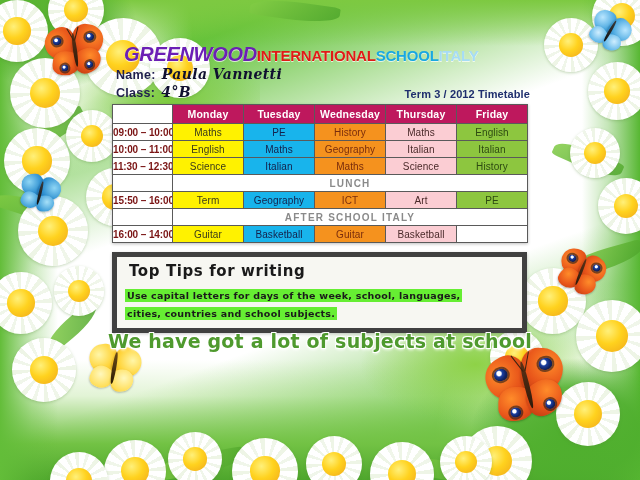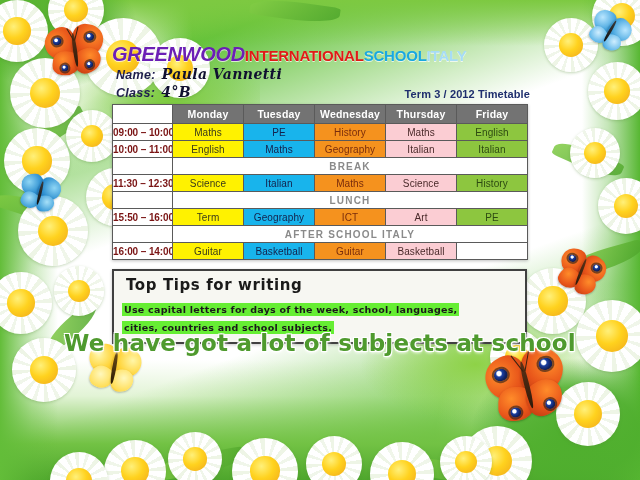--- a/index.html
+++ b/index.html
@@ -120,31 +120,31 @@
   
   .sheet {
     position: absolute;
     left: 112px; top: 44px; width: 420px;
   }
 
   
   .logo {
     font-size: 19px; font-weight: bold; font-style: italic;
     letter-spacing: -0.3px; white-space: nowrap;
-    line-height: 1.05; margin-left: 0;
+    line-height: 1.05; margin-left: 12px;
     text-shadow: 0 1px 0 rgba(255,255,255,.7);
   }
   .logo .gw   { color: #6b1fb5; font-size: 20px; }
   .logo .intl { color: #e01b16; font-size: 15px; font-style: normal; letter-spacing: -0.2px; }
   .logo .sch  { color: #19a8e0; font-size: 15px; font-style: normal; letter-spacing: -0.2px; }
   .logo .ita  { color: #a6dcf5; font-size: 15px; font-style: normal; letter-spacing: -0.2px; }
 
   .idrow { position: relative; margin-left: 4px; margin-top: 1px; }
   .idline { font-size: 12.5px; color: #1f1f4d; font-weight: 600; line-height: 1.25; }
-  .idline .lbl { letter-spacing: .3px; font-style: italic; }
+  .idline .lbl { letter-spacing: .3px; }
   .idline .hand {
     font-family: "DejaVu Serif", serif;
     font-style: italic; font-size: 14px; color: #101030;
     margin-left: 6px; letter-spacing: .4px;
   }
   .term {
     position: absolute; right: 2px; bottom: 1px;
     font-size: 11px; font-weight: bold; color: #1f2f6e;
     letter-spacing: .1px; white-space: nowrap;
   }
@@ -162,21 +162,21 @@
     border: 1px solid #5a5a5a;
     padding: 0;
     height: 17px;
     font-size: 10px;
     text-align: center;
     vertical-align: middle;
     overflow: hidden;
     white-space: nowrap;
   }
   table.tt th.dayhead {
-    background: #737373;
+    background: #be185d;
     color: #ffffff;
     font-weight: bold;
     font-size: 10.5px;
     height: 19px;
     letter-spacing: .2px;
   }
   table.tt th.corner { background: #ffffff; border: 1px solid #5a5a5a; }
   td.timecell {
     background: #ffffff;
     color: #7a1414;
@@ -199,21 +199,21 @@
     letter-spacing: 1.2px;
     height: 14px;
   }
   td.bannerblank { background: #ffffff; }
 
   
   .tips {
     margin-top: 9px;
     width: 415px;
     background: #f7f7f2;
-    border: 2px solid #404040;
+    border: 5px solid #404040;
     box-shadow: 0 1px 3px rgba(0,0,0,.22);
     padding: 5px 8px 7px 8px;
   }
   .tips h2 {
     margin: 0 0 5px 4px;
     font-size: 15px;
     font-weight: bold;
     color: #1a1a1a;
     letter-spacing: .6px;
     font-family: "DejaVu Sans", sans-serif;
@@ -230,21 +230,21 @@
     -webkit-box-decoration-break: clone;
     padding: 1px 2px;
     font-family: "DejaVu Sans", sans-serif;
   }
 
   
   .caption {
     position: absolute;
     left: 0; right: 0; top: 330px;
     text-align: center;
-    font-size: 23px;
+    font-size: 19px;
     font-weight: bold;
     color: #4f9a2e;
     letter-spacing: .2px;
     text-shadow:
        1px 1px 0 #ffffff, -1px 1px 0 #ffffff,
        1px -1px 0 #ffffff, -1px -1px 0 #ffffff,
        0 2px 3px rgba(255,255,255,.9);
     font-family: "DejaVu Sans", sans-serif;
   }
 </style>
@@ -510,24 +510,20 @@
 
         <tr>
           <td class="timecell">10:00 – 11:00</td>
           <td class="subj c-yellow">English</td>
           <td class="subj c-cyan">Maths</td>
           <td class="subj c-orange">Geography</td>
           <td class="subj c-pink">Italian</td>
           <td class="subj c-green">Italian</td>
         </tr>
 
-        <tr>
-          <td class="bannerblank"></td>
-          <td class="banner" colspan="5">BREAK</td>
-        </tr>
 
         <tr>
           <td class="timecell">11:30 – 12:30</td>
           <td class="subj c-yellow">Science</td>
           <td class="subj c-cyan">Italian</td>
           <td class="subj c-orange">Maths</td>
           <td class="subj c-pink">Science</td>
           <td class="subj c-green">History</td>
         </tr>
 

